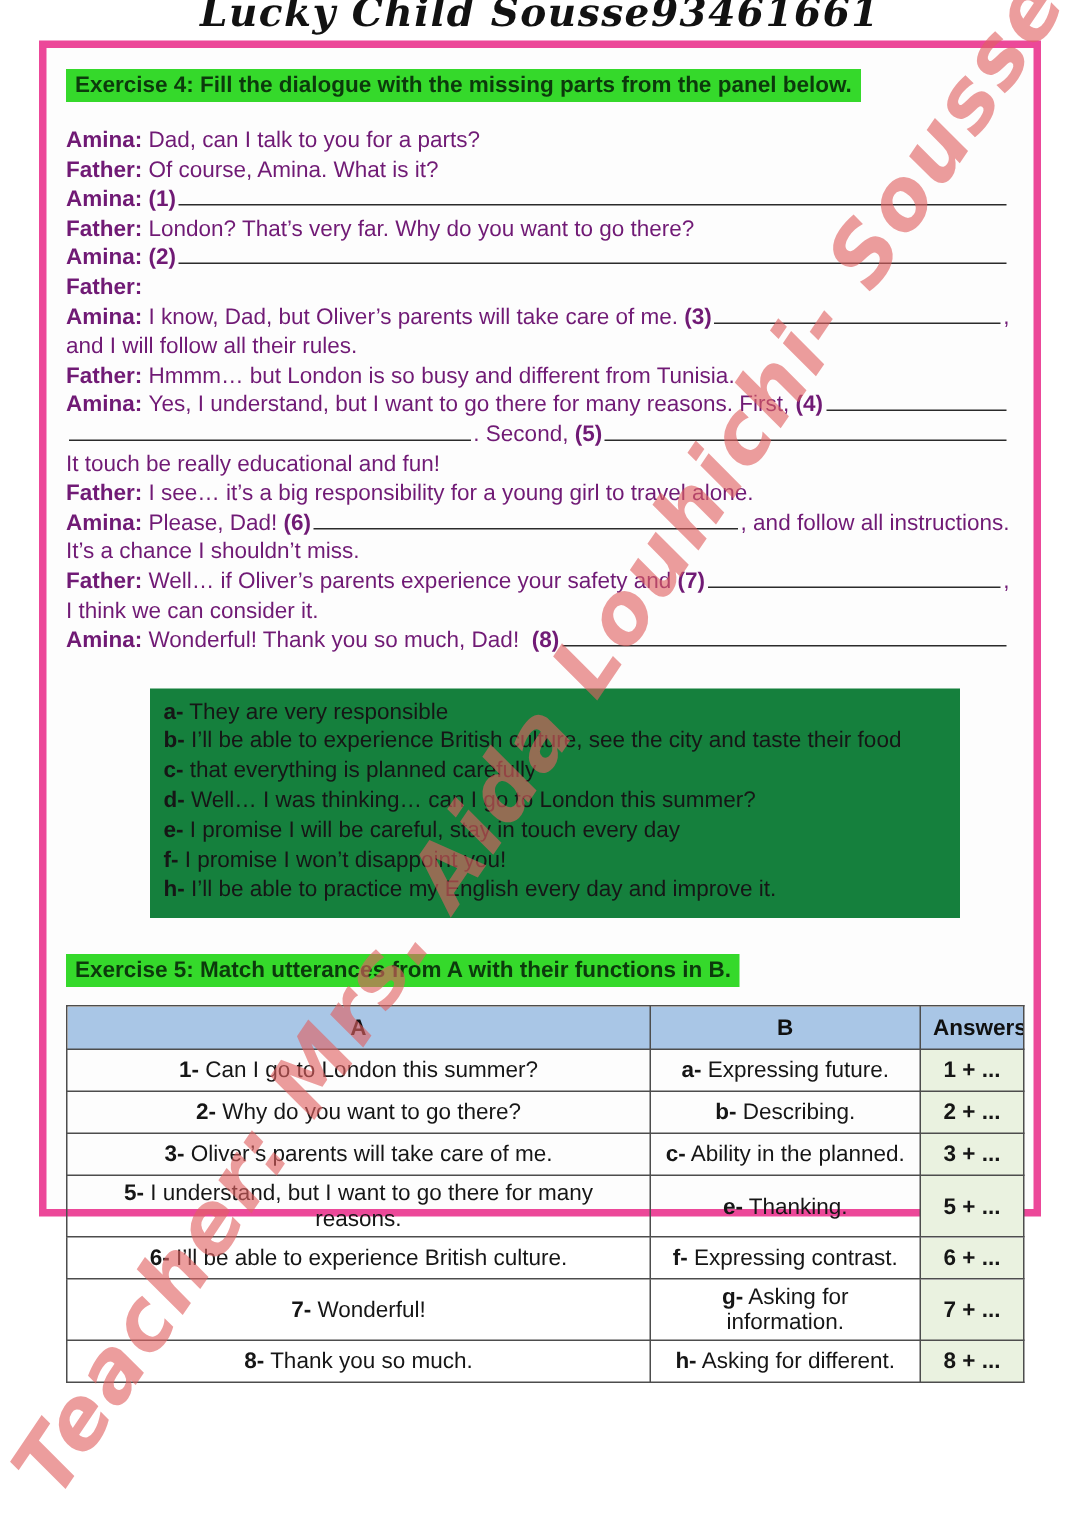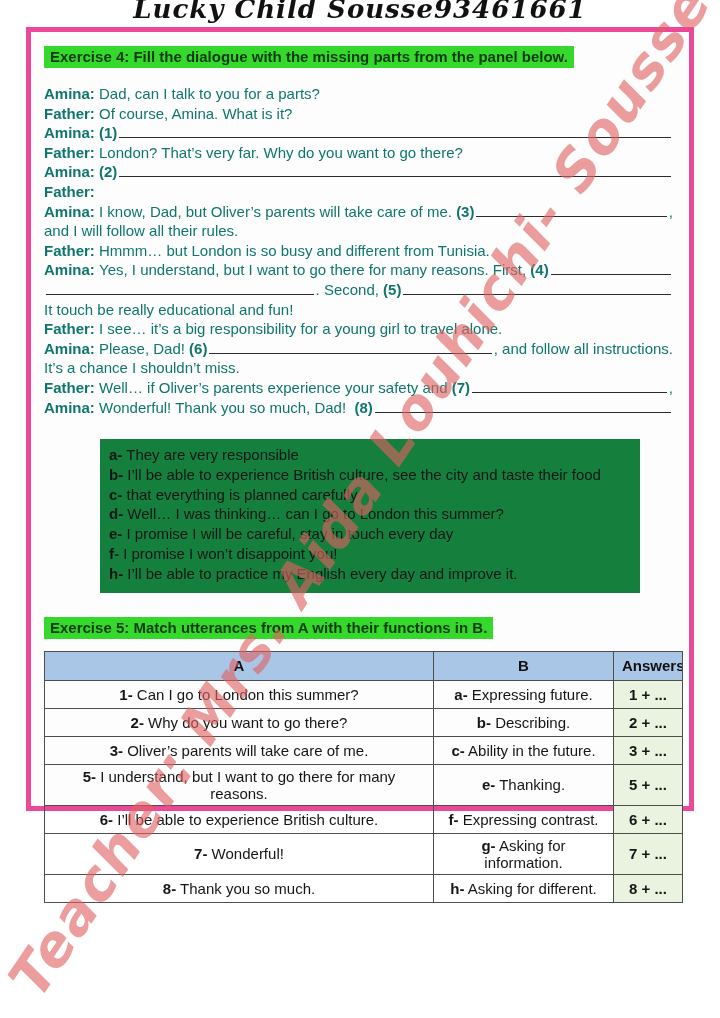--- a/index.html
+++ b/index.html
@@ -14,21 +14,21 @@
   }
   .page-box {
     position:absolute; left:26px; top:27px; width:668px; height:784px;
     box-sizing:border-box; border:5px solid #ec4899; background:#fdfdfd;
     padding:14px 16px 0 13px; z-index:1;
   }
   .hl {
     display:inline-block; background:#35d92b; color:#0c3a0c;
     font-weight:bold; font-size:15px; padding:2px 6px 3px 6px;
   }
-  .dialogue { margin-top:16px; font-size:15px; line-height:19.6px; color:#0f766e; }
+  .dialogue { margin-top:16px; font-size:15px; line-height:19.6px; color:#701a75; }
   .dline { display:flex; align-items:baseline; white-space:pre-wrap; }
   .dline b { font-weight:bold; }
   .t { white-space:pre-wrap; }
   .blank {
     flex:1 1 auto; border-bottom:1.5px solid #2b2b2b; height:13px;
     margin:0 2px; min-width:20px;
   }
   .panel {
     margin:22px 0 0 56px; width:540px; box-sizing:border-box;
     background:#15803d; padding:6px 10px 9px 9px;
@@ -69,20 +69,21 @@
     <div class="dline"><b>Amina:</b><span class="t"> I know, Dad, but Oliver’s parents will take care of me. </span><b>(3)</b><span class="blank"></span><span class="t">,</span></div>
     <div class="dline"><span class="t">and I will follow all their rules.</span></div>
     <div class="dline"><b>Father:</b><span class="t"> Hmmm… but London is so busy and different from Tunisia.</span></div>
     <div class="dline"><b>Amina:</b><span class="t"> Yes, I understand, but I want to go there for many reasons. First, </span><b>(4)</b><span class="blank"></span></div>
     <div class="dline"><span class="blank"></span><span class="t">. Second, </span><b>(5)</b><span class="blank"></span></div>
     <div class="dline"><span class="t">It touch be really educational and fun!</span></div>
     <div class="dline"><b>Father:</b><span class="t"> I see… it’s a big responsibility for a young girl to travel alone.</span></div>
     <div class="dline"><b>Amina:</b><span class="t"> Please, Dad! </span><b>(6)</b><span class="blank"></span><span class="t">, and follow all instructions.</span></div>
     <div class="dline"><span class="t">It’s a chance I shouldn’t miss.</span></div>
     <div class="dline"><b>Father:</b><span class="t"> Well… if Oliver’s parents experience your safety and </span><b>(7)</b><span class="blank"></span><span class="t">,</span></div>
+    <div class="dline"><span class="t">I think we can consider it.</span></div>
     <div class="dline"><b>Amina:</b><span class="t"> Wonderful! Thank you so much, Dad!  </span><b>(8)</b><span class="blank"></span></div>
   </div>
 
   <div class="panel">
     <div class="pline"><b>a-</b><span class="t"> They are very responsible</span></div>
     <div class="pline"><b>b-</b><span class="t"> I’ll be able to experience British culture, see the city and taste their food</span></div>
     <div class="pline"><b>c-</b><span class="t"> that everything is planned carefully</span></div>
     <div class="pline"><b>d-</b><span class="t"> Well… I was thinking… can I go to London this summer?</span></div>
     <div class="pline"><b>e-</b><span class="t"> I promise I will be careful, stay in touch every day</span></div>
     <div class="pline"><b>f-</b><span class="t"> I promise I won’t disappoint you!</span></div>
@@ -110,21 +111,21 @@
       <td><b>a-</b><span class="t"> Expressing future.</span></td>
       <td class="ans">1 + ...</td>
     </tr>
     <tr>
       <td><b>2-</b><span class="t"> Why do you want to go there?</span></td>
       <td><b>b-</b><span class="t"> Describing.</span></td>
       <td class="ans">2 + ...</td>
     </tr>
     <tr>
       <td><b>3-</b><span class="t"> Oliver’s parents will take care of me.</span></td>
-      <td><b>c-</b><span class="t"> Ability in the future.</span></td>
+      <td><b>c-</b><span class="t"> Ability in the planned.</span></td>
       <td class="ans">3 + ...</td>
     </tr>
     <tr>
       <td><b>5-</b><span class="t"> I understand, but I want to go there for many reasons.</span></td>
       <td><b>e-</b><span class="t"> Thanking.</span></td>
       <td class="ans">5 + ...</td>
     </tr>
     <tr>
       <td><b>6-</b><span class="t"> I’ll be able to experience British culture.</span></td>
       <td><b>f-</b><span class="t"> Expressing contrast.</span></td>

